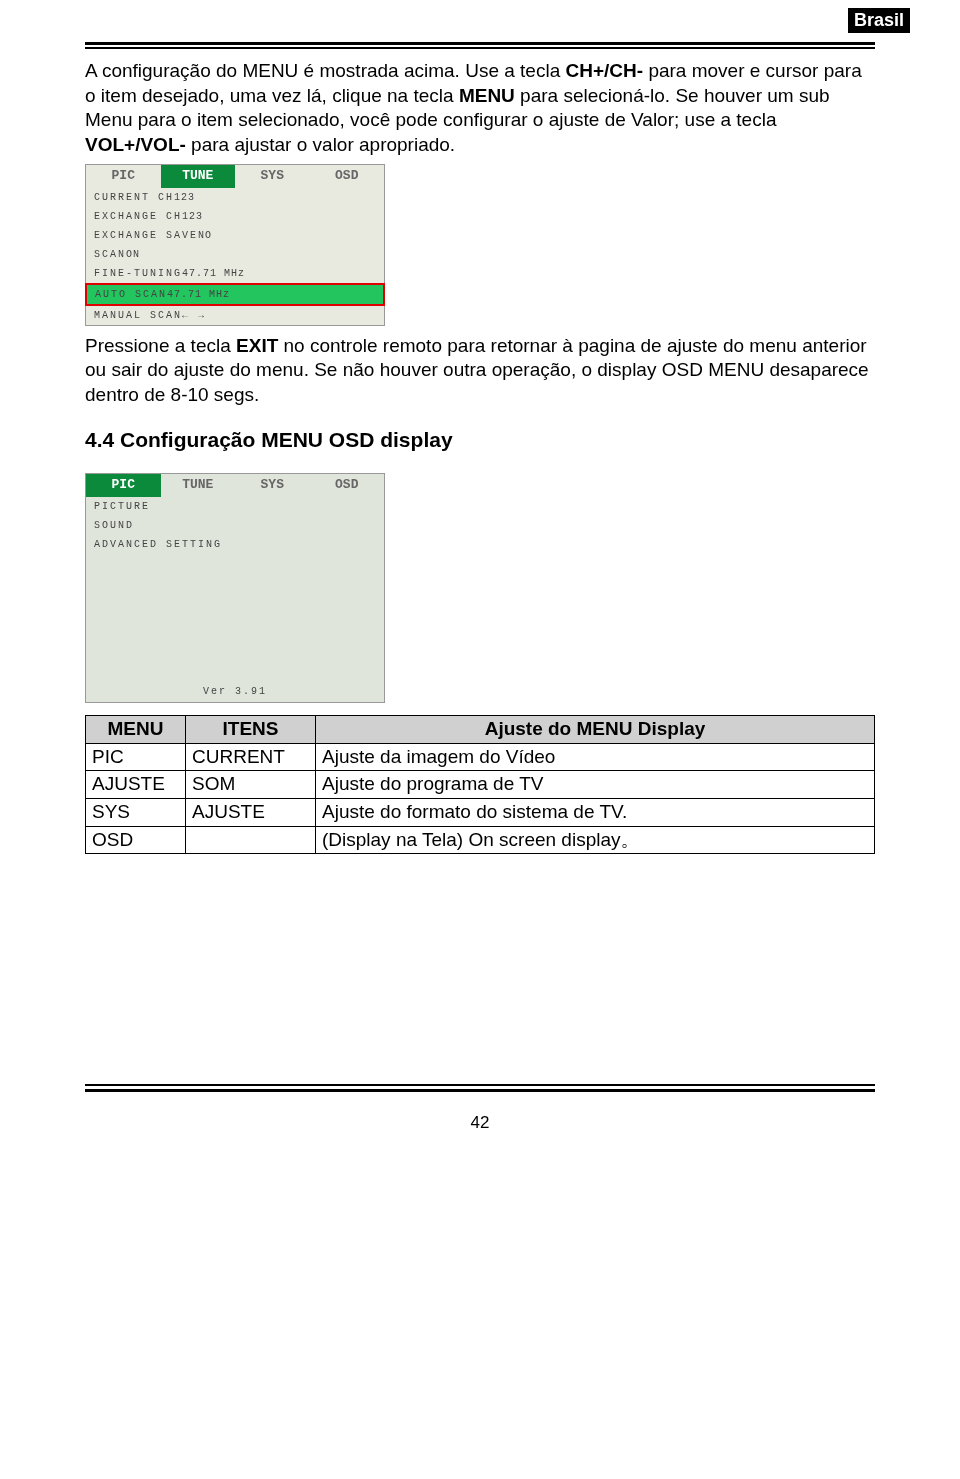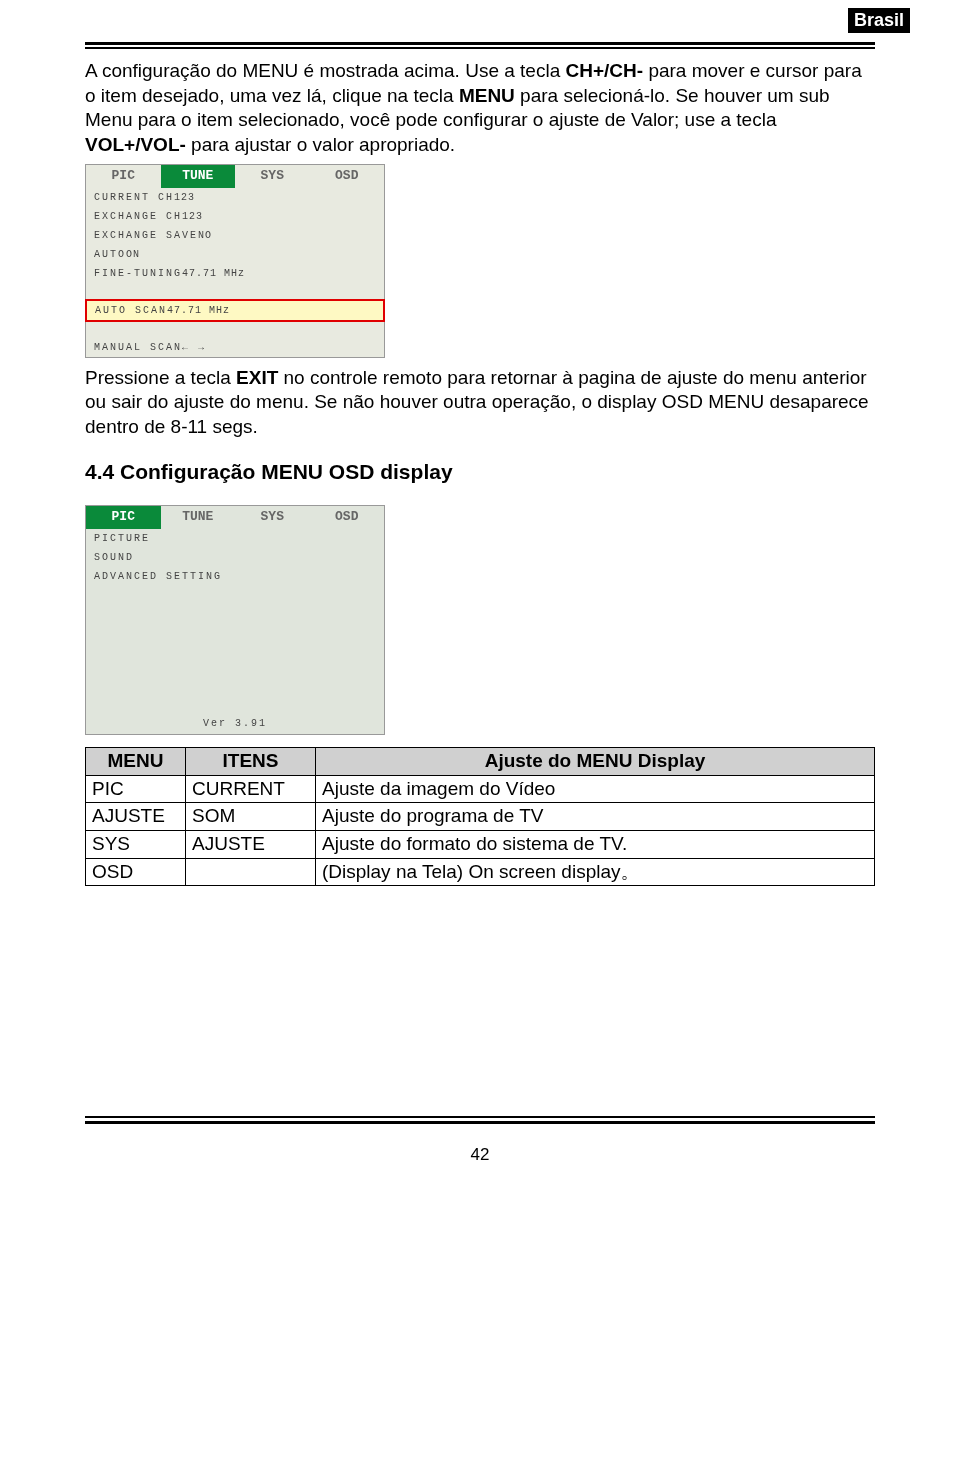--- a/index.html
+++ b/index.html
@@ -65,22 +65,22 @@
     background: #0a8a3a;
     color: #fff;
   }
   .osd-row {
     display: flex;
     justify-content: flex-start;
     padding: 3px 8px;
   }
   .osd-row.highlight {
     border: 2px solid #e00000;
-    margin: 16px -1px;
-    background: #fef9c3;
+    margin: 0 -1px;
+    background: #22c55e;
   }
   .osd-row .val { letter-spacing: 1px; font-size: 10px; padding-right: 40px; }
   .osd-row .arrows { padding-right: 80px; }
   .osd-screenshot2 {
     width: 300px;
     height: 230px;
     background: #e0e5dc;
     border: 1px solid #999;
     margin: 20px 0 12px 0;
     font-family: "Courier New", monospace;
@@ -153,39 +153,39 @@
     </div>
   <div class="osd-row">
       <span>EXCHANGE CH</span>
       <span class="val">123</span>
     </div>
   <div class="osd-row">
       <span>EXCHANGE SAVE</span>
       <span class="val">NO</span>
     </div>
   <div class="osd-row">
-      <span>AUTO</span>
+      <span>SCAN</span>
       <span class="val">ON</span>
     </div>
   <div class="osd-row">
       <span>FINE-TUNING</span>
       <span class="val">47.71 MHz</span>
     </div>
   <div class="osd-row highlight">
       <span>AUTO SCAN</span>
       <span class="val">47.71 MHz</span>
     </div>
   <div class="osd-row">
       <span>MANUAL SCAN</span>
       <span class="arrows">← →</span>
     </div>
 </div>
 
 <p>
-  <span>Pressione a tecla </span><span class="bold">EXIT</span><span> no controle remoto para retornar à pagina de ajuste do menu anterior ou sair do ajuste do menu. Se não houver outra operação, o display OSD MENU desaparece dentro de 8-11 segs.</span>
+  <span>Pressione a tecla </span><span class="bold">EXIT</span><span> no controle remoto para retornar à pagina de ajuste do menu anterior ou sair do ajuste do menu. Se não houver outra operação, o display OSD MENU desaparece dentro de 8-10 segs.</span>
 </p>
 
 <h3 class="section">4.4 Configuração MENU OSD display</h3>
 
 <div class="osd-screenshot2">
   <div class="osd-tabs">
     <div class="osd-tab active">PIC</div>
     <div class="osd-tab">TUNE</div>
     <div class="osd-tab">SYS</div>
     <div class="osd-tab">OSD</div>

